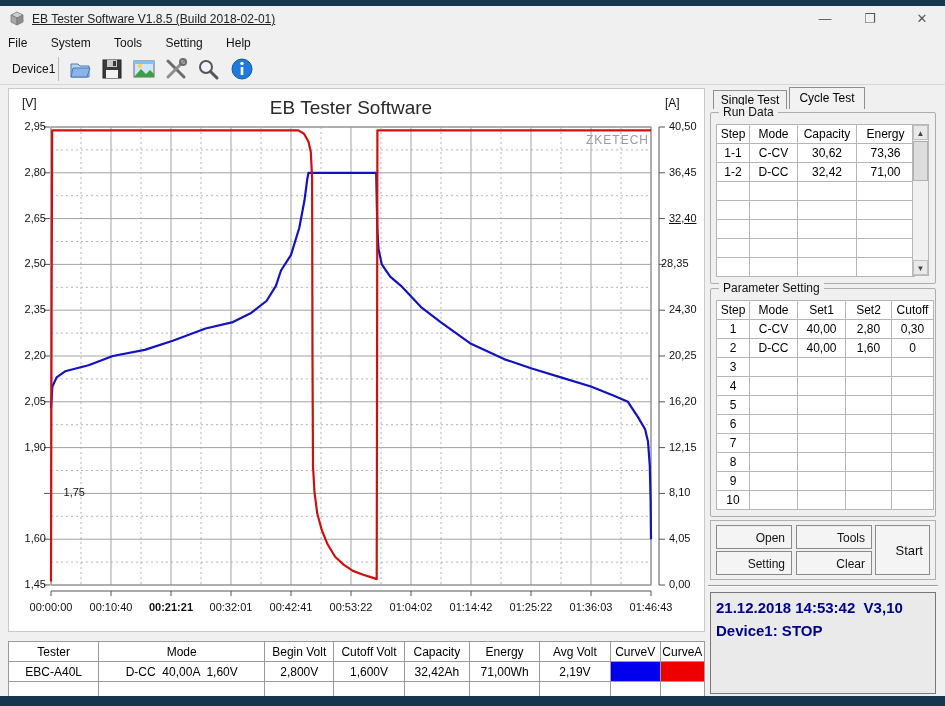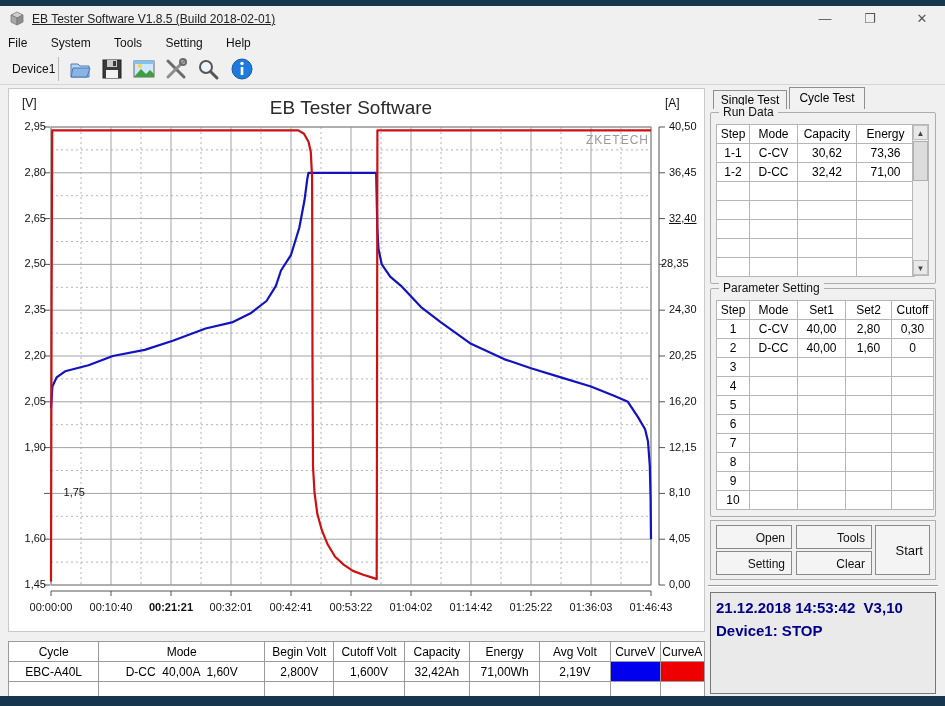--- a/index.html
+++ b/index.html
@@ -435,21 +435,21 @@
         <col style="width:69px">
         <col style="width:70px">
       <col style="width:65px">
         <col style="width:70px">
         <col style="width:70px">
         <col style="width:50px">
         <col style="width:44px">
     </colgroup>
     <thead>
         <tr id="bottom-head">
-          <th>Cycle</th>
+          <th>Tester</th>
           <th>Mode</th>
           <th>Begin Volt</th>
           <th>Cutoff Volt</th>
           <th>Capacity</th>
           <th>Energy</th>
           <th>Avg Volt</th>
           <th>CurveV</th>
           <th>CurveA</th>
         </tr>
       </thead>

